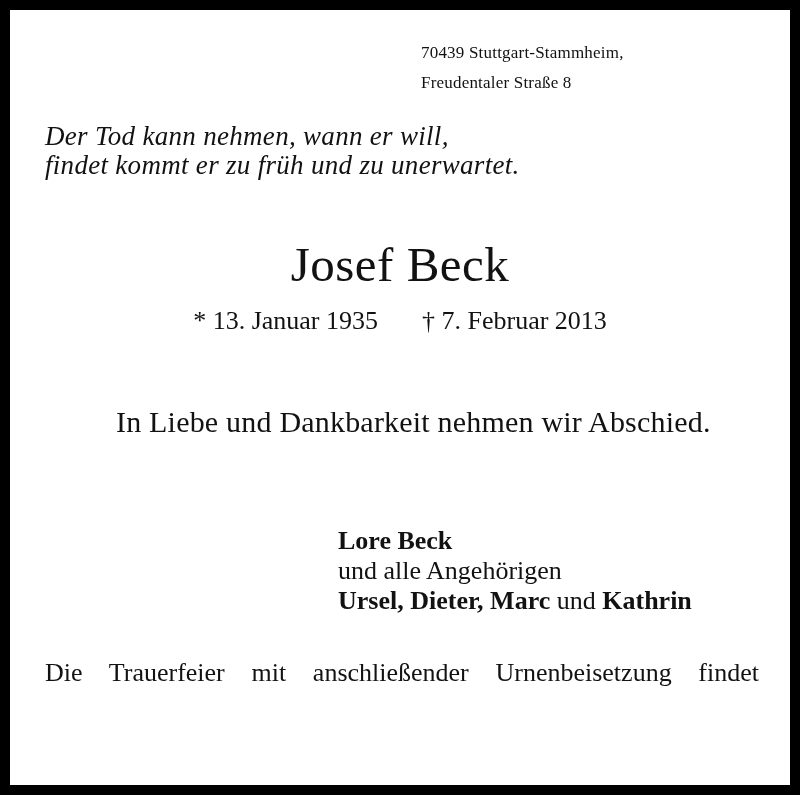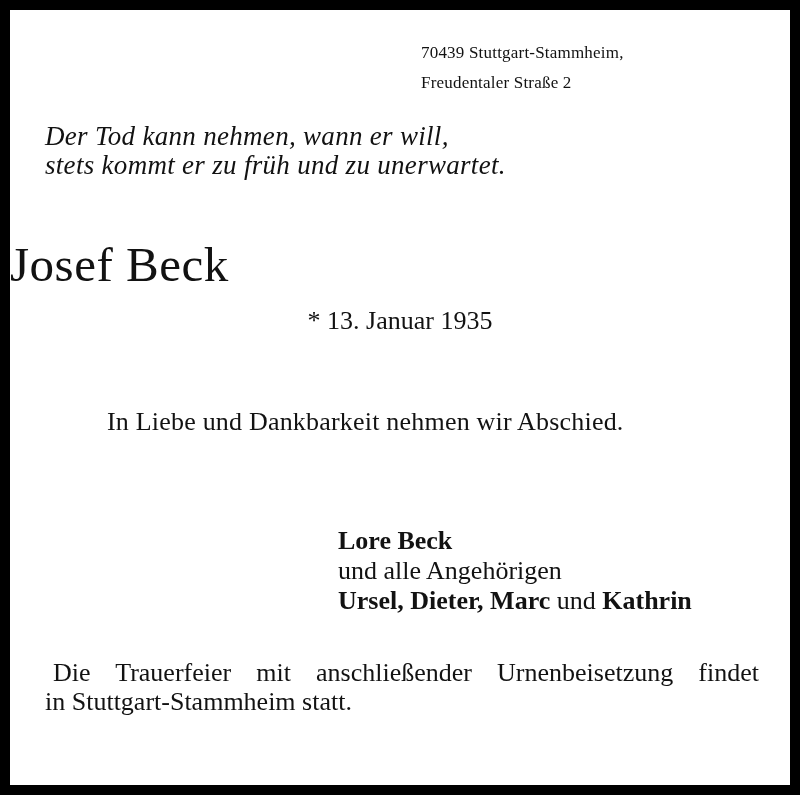--- a/index.html
+++ b/index.html
@@ -41,43 +41,44 @@
     line-height: 29px;
     letter-spacing: 0.3px;
     white-space: nowrap;
   }
 
   
   .name {
     left: 0;
     top: 228px;
     width: 100%;
+    text-align: center;
     font-size: 49px;
     line-height: 54px;
     letter-spacing: 0.5px;
   }
 
   
   .dates {
     left: 0;
     top: 296px;
     width: 100%;
     display: flex;
     justify-content: center;
     gap: 44px;
     font-size: 26px;
     line-height: 30px;
     white-space: nowrap;
   }
 
   
   .farewell {
-    left: 97px;
+    left: 106px;
     top: 397px;
-    font-size: 26px;
+    font-size: 30px;
     line-height: 30px;
     letter-spacing: 0.2px;
     white-space: nowrap;
   }
 
   
   .mourners {
     left: 328px;
     top: 492px;
     font-size: 26px;
@@ -91,50 +92,49 @@
   .funeral {
     left: 35px;
     top: 648px;
     width: 714px;
     font-size: 26px;
     line-height: 29px;
   }
   .funeral .just {
     text-align: justify;
     text-align-last: justify;
-    margin-left: 8px;
   }
 </style>
 </head>
 <body>
 
 <div class="page">
 
   <div class="abs address">
     <div>70439 Stuttgart-Stammheim,</div>
-    <div>Freudentaler Straße 2</div>
+    <div>Freudentaler Straße 8</div>
   </div>
 
   <div class="abs epigraph">
     <div>Der Tod kann nehmen, wann er will,</div>
-    <div>stets kommt er zu früh und zu unerwartet.</div>
+    <div>findet kommt er zu früh und zu unerwartet.</div>
   </div>
 
   <div class="abs name">Josef Beck</div>
 
   <div class="abs dates">
     <span>* 13. Januar 1935</span>
+    <span>† 7. Februar 2013</span>
   </div>
 
   <div class="abs farewell">In Liebe und Dankbarkeit nehmen wir Abschied.</div>
 
   <div class="abs mourners">
     <div class="b">Lore Beck</div>
     <div>und alle Angehörigen</div>
     <div><span class="b">Ursel, Dieter, Marc</span> <span>und</span> <span class="b">Kathrin</span></div>
   </div>
 
   <div class="abs funeral">
     <div class="just">Die Trauerfeier mit anschließender Urnenbeisetzung findet</div>
-    <div>in Stuttgart-Stammheim statt.</div>
   </div>
 
 </div>
 
 </body></html>

